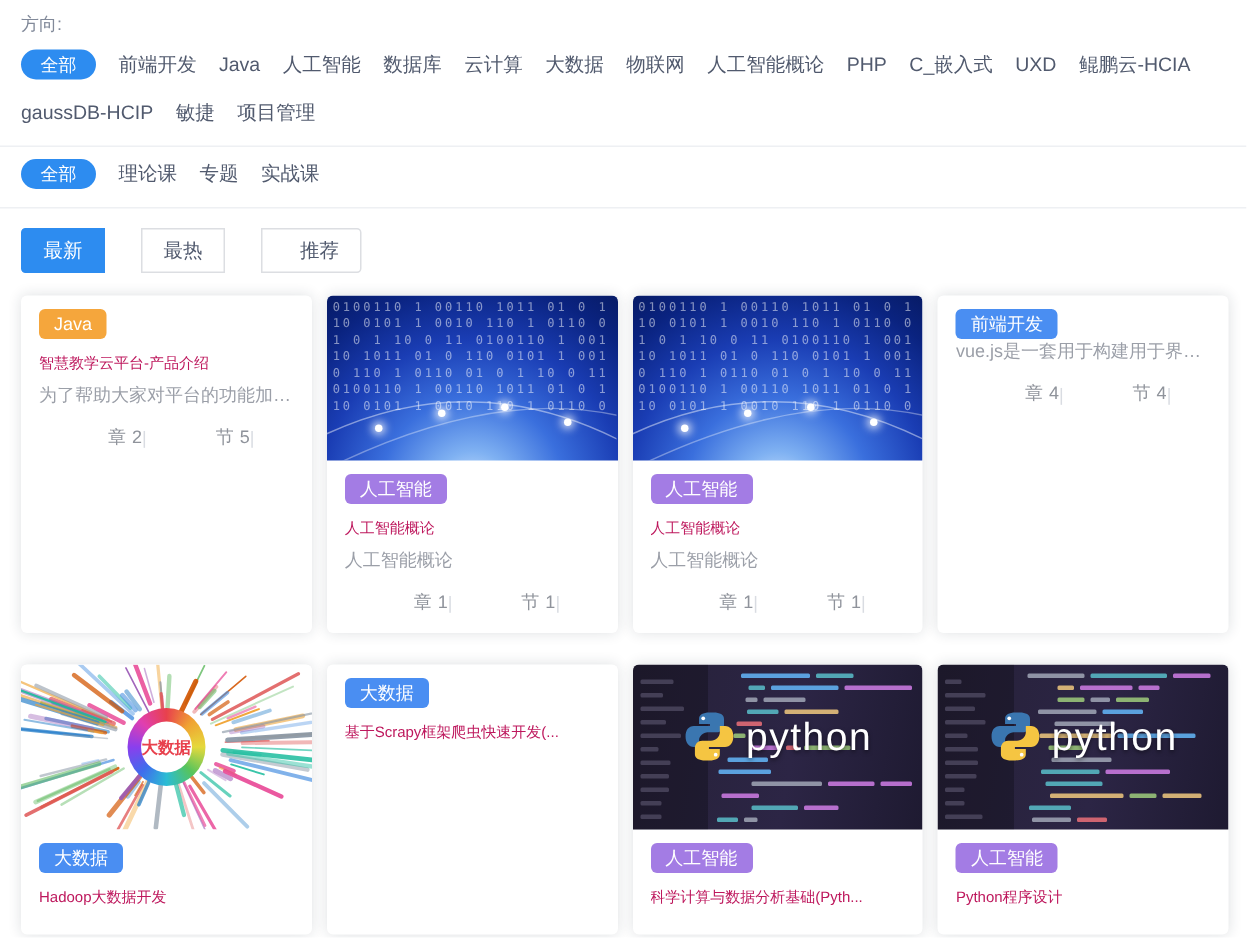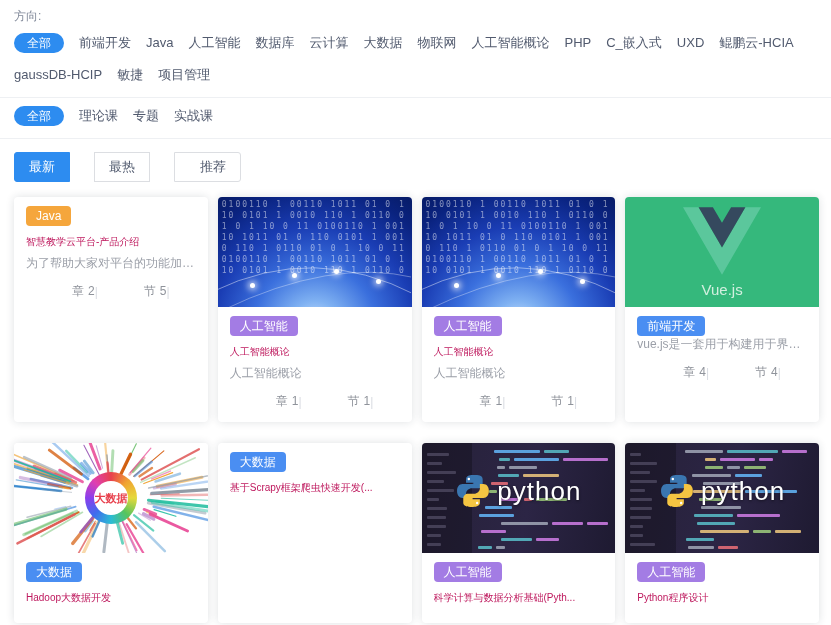--- a/index.html
+++ b/index.html
@@ -244,27 +244,20 @@
           <span class="stat"><span>章</span><b>1</b></span>
           <span class="stat-sep">|</span>
           <span class="stat"><span>节</span><b>1</b></span>
           <span class="stat-sep">|</span>
           <span class="stat"><span>人</span><b>0</b></span>
         </div>
       </div>
     </article>
 
     <article class="card">
-      <div class="thumb thumb-vue">
-        <svg width="78" height="68" viewBox="0 0 120 104">
-          <polygon points="0,0 24,0 60,62 96,0 120,0 60,104" fill="#5bc79c"></polygon>
-          <polygon points="24,0 46,0 60,24 74,0 96,0 60,62" fill="#35495e"></polygon>
-        </svg>
-        <div class="vue-label">Vue.js</div>
-      </div>
       <div class="card-body">
         <span class="tag tag-blue">前端开发</span>
         <p class="course-desc">vue.js是一套用于构建用于界面的...</p>
         <div class="stats">
           <span class="stat"><span>章</span><b>4</b></span>
           <span class="stat-sep">|</span>
           <span class="stat"><span>节</span><b>4</b></span>
           <span class="stat-sep">|</span>
           <span class="stat"><span>人</span><b>42</b></span>
         </div>

